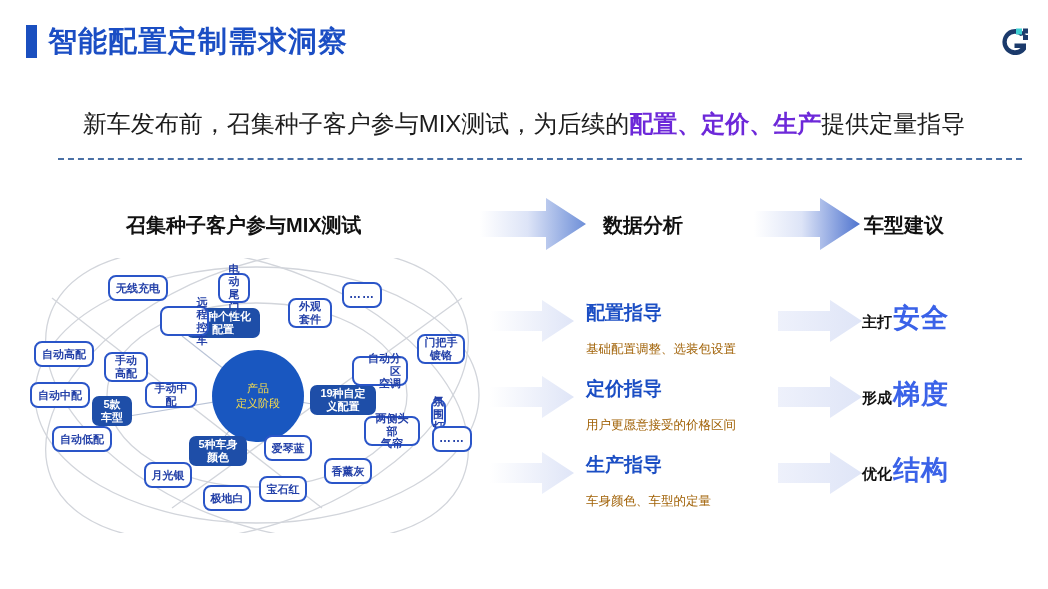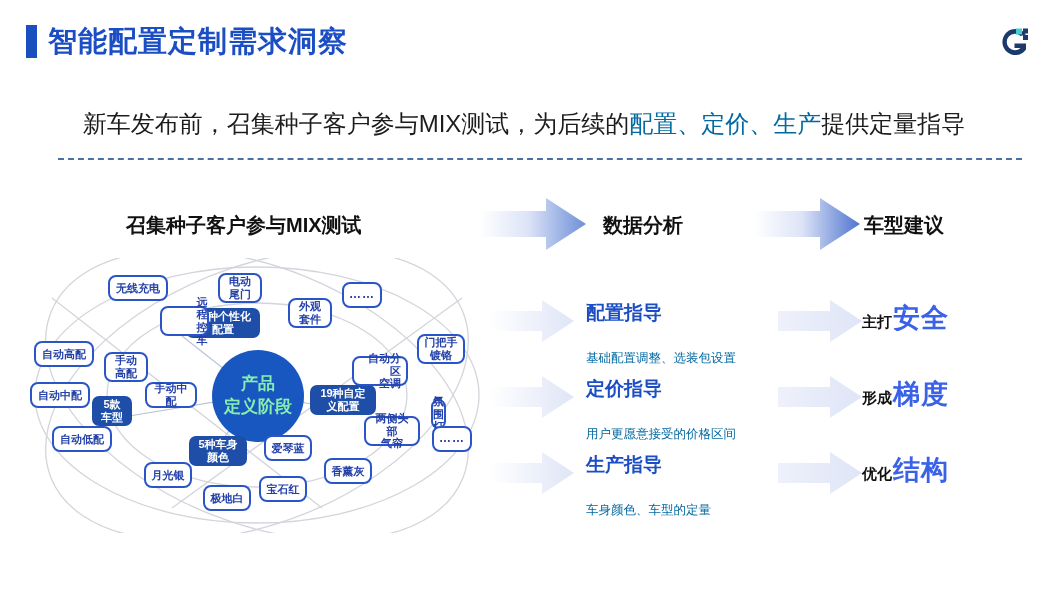--- a/index.html
+++ b/index.html
@@ -27,21 +27,21 @@
   .logo-mark{position:relative;width:34px;height:34px;}
   .logo-text{display:flex;flex-direction:column;line-height:1;}
   .logo-cn{font-size:20px;font-weight:bold;color:#1b2f52;letter-spacing:2px;}
   .logo-en{font-size:14px;color:#7a8496;letter-spacing:1.5px;margin-top:3px;}
 
   
   .subtitle{
     position:absolute;left:0;right:0;top:108px;
     text-align:center;font-size:24px;color:#1c1c1c;white-space:nowrap;
   }
-  .subtitle b{color:#0369a1;font-weight:normal;}
+  .subtitle b{color:#6d28d9;font-weight:bold;}
   .divider{
     position:absolute;left:58px;right:26px;top:158px;height:0;
     border-top:2px dashed #2b5896;opacity:.85;
   }
 
   
   .col-head{
     position:absolute;font-size:20px;font-weight:bold;color:#111111;
     white-space:nowrap;
   }
@@ -61,30 +61,30 @@
     position:absolute;border:2px solid #2a55c8;border-radius:8px;
     background:#ffffff;color:#2340a8;font-size:11px;font-weight:bold;
     display:flex;align-items:center;justify-content:center;text-align:center;
     line-height:1.15;padding:3px 5px;box-sizing:border-box;white-space:pre-line;
   }
   .node.dark{
     background:#1e4ea8;border-color:#1e4ea8;color:#ffffff;border-radius:7px;
   }
   .node.ell{color:#2340a8;font-size:12px;letter-spacing:1px;}
   .core{
-    position:absolute;border-radius:50%;background:#1957c0;color:#86efac;
+    position:absolute;border-radius:50%;background:#1957c0;color:#fde047;
     display:flex;align-items:center;justify-content:center;text-align:center;
-    font-size:17px;font-weight:bold;line-height:1.35;white-space:pre-line;
+    font-size:11px;font-weight:normal;line-height:1.35;white-space:pre-line;
   }
 
   
   .row-arrow{position:absolute;width:84px;height:42px;}
   .mid-item{position:absolute;left:586px;}
   .mid-title{font-size:19px;font-weight:bold;color:#1b4ec4;white-space:nowrap;}
-  .mid-desc{font-size:12.5px;color:#0369a1;margin-top:24px;white-space:nowrap;}
+  .mid-desc{font-size:12.5px;color:#a16207;margin-top:15px;white-space:nowrap;}
 
   
   .right-item{position:absolute;left:862px;display:flex;align-items:baseline;}
   .right-pre{font-size:15px;font-weight:bold;color:#111111;}
   .right-key{font-size:27px;font-weight:bold;color:#3a62e8;margin-left:1px;letter-spacing:1px;font-family:Liberation Mono, monospace;}
 </style>
 </head>
 <body>
 
 <div class="slide">
@@ -161,21 +161,21 @@
     <div class="node dark" style="left:164px;top:50px;width:74px;height:30px;">10种个性化
 配置</div>
     <div class="node dark" style="left:288px;top:127px;width:66px;height:30px;">19种自定
 义配置</div>
     <div class="node dark" style="left:167px;top:178px;width:58px;height:30px;">5种车身
 颜色</div>
     <div class="node dark" style="left:70px;top:138px;width:40px;height:30px;">5款
 车型</div>
 
     <div class="node" style="left:86px;top:17px;width:60px;height:26px;">无线充电</div>
-    <div class="node" style="left:196px;top:15px;width:44px;height:30px;">电动
+    <div class="node" style="left:196px;top:15px;width:32px;height:30px;">电动
 尾门</div>
     <div class="node" style="left:138px;top:48px;width:42px;height:30px;padding-left:40px;">远程
 控车</div>
     <div class="node" style="left:266px;top:40px;width:44px;height:30px;">外观
 套件</div>
     <div class="node ell" style="left:320px;top:24px;width:40px;height:26px;">……</div>
 
     <div class="node" style="left:395px;top:76px;width:48px;height:30px;">门把手
 镀铬</div>
     <div class="node" style="left:330px;top:98px;width:56px;height:30px;text-align:right;">自动分区

